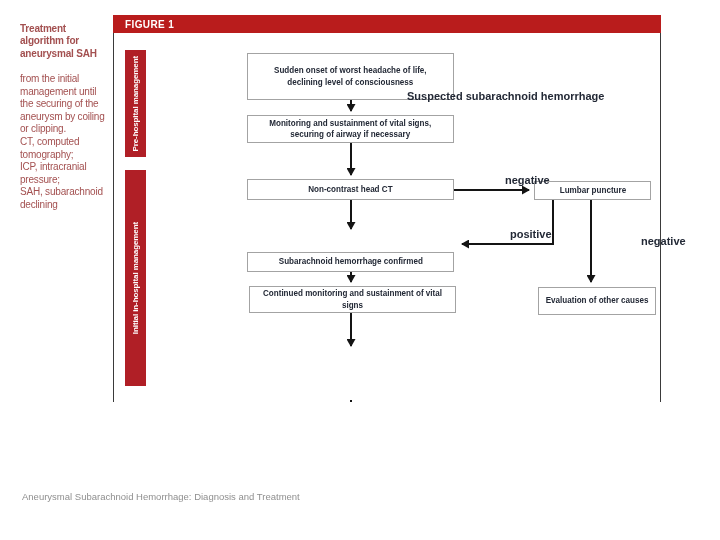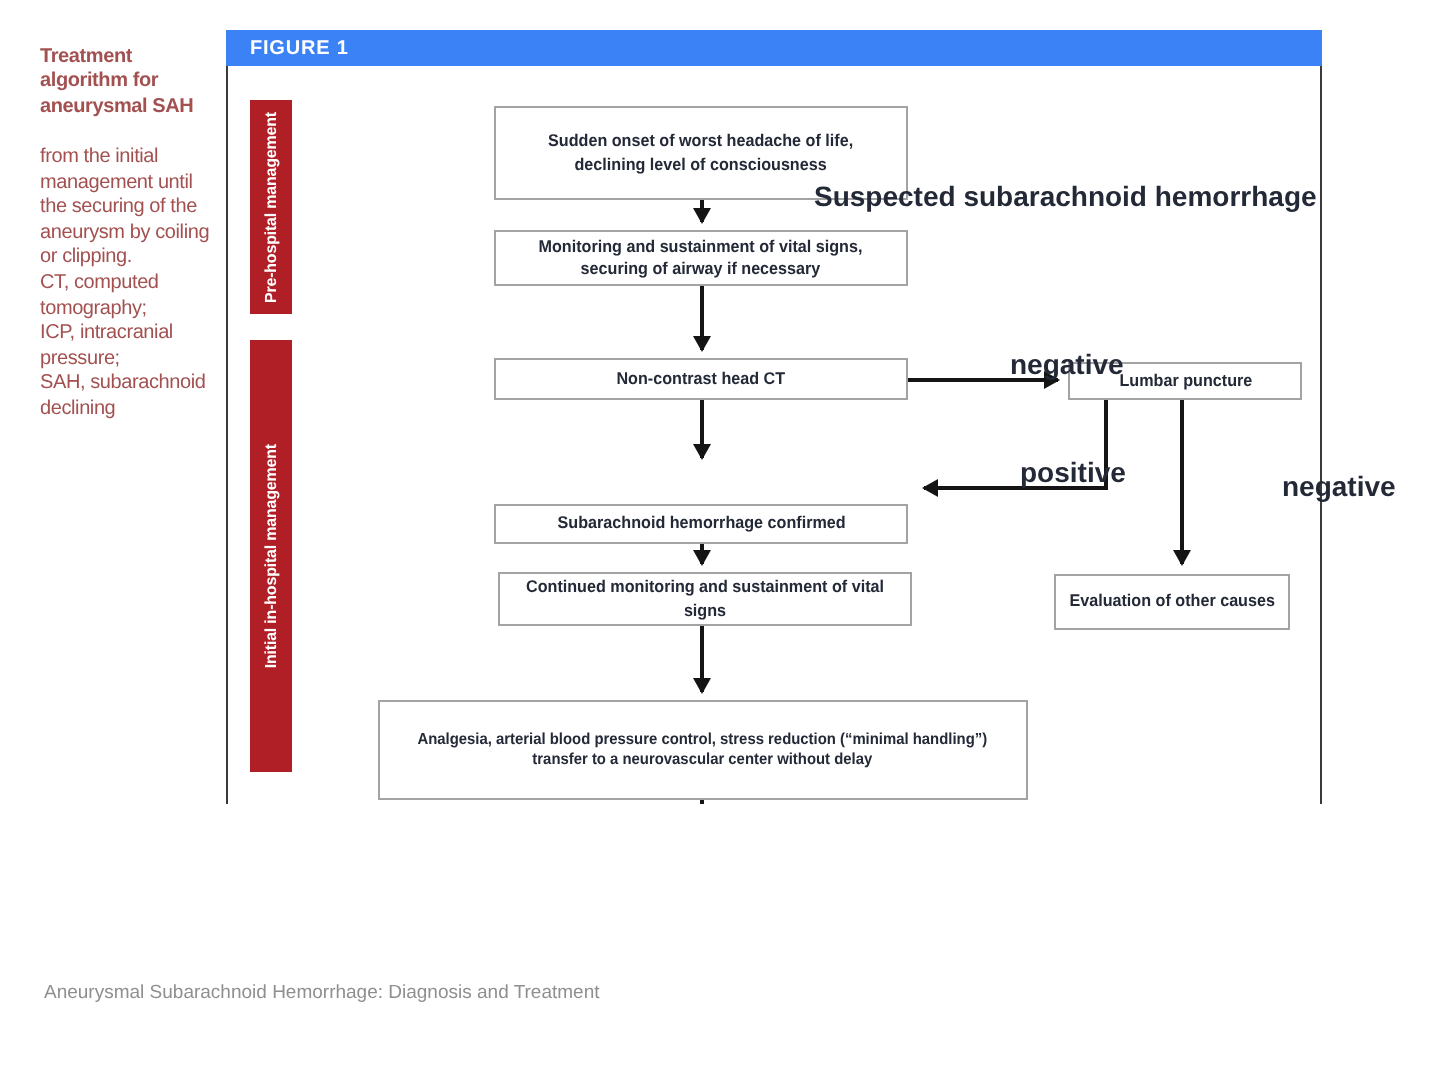--- a/index.html
+++ b/index.html
@@ -22,21 +22,21 @@
   }
   #sidebar-caption .cap-title { font-weight: bold; white-space: pre-line; }
   #sidebar-caption .cap-body  { white-space: pre-line; }
 
   
   #figure {
     position: absolute; left: 113px; top: 15px;
     width: 548px; height: 387px;
   }
   #figure-header {
-    height: 18px; background: #3b82f6;
+    height: 18px; background: #b91c1c;
     color: #ffffff; font-weight: bold; font-size: 10px;
     letter-spacing: 0.4px;
     display: flex; align-items: center; padding-left: 12px;
   }
   #figure-body {
     position: relative;
     height: 369px;
     border-left: 1px solid #3a3a3a;
     border-right: 1px solid #3a3a3a;
     background: #ffffff;
@@ -74,26 +74,26 @@
     transform: scaleX(0.95);
   }
   #node-symptom       { left: 133px; top: 20px;  width: 207px; height: 47px; }
   #node-monitoring    { left: 133px; top: 82px;  width: 207px; height: 28px; }
   #node-ct            { left: 133px; top: 146px; width: 207px; height: 21px; }
   #node-confirmed     { left: 133px; top: 200px; width: 207px; height: 20px; margin-top: 19px; }
   #node-continued     { left: 135px; top: 253px; width: 207px; height: 27px; }
   #node-analgesia     { left: 75px;  top: 317px; width: 325px; height: 50px; font-size: 8px; }
   #node-analgesia .node-text { transform: scaleX(0.93); }
   #node-lumbar        { left: 420px; top: 148px; width: 117px; height: 19px; text-align: right; }
-  #node-evaluation    { left: 413px; top: 254px; width: 118px; height: 28px; }
+  #node-evaluation    { left: 424px; top: 254px; width: 118px; height: 28px; }
 
   
   .edge-label {
     position: absolute;
-    color: #232936; font-weight: bold; font-size: 14px;
+    color: #232936; font-weight: bold; font-size: 11px;
     white-space: nowrap;
     padding-left: 46px;
   }
   #label-suspected   { left: 247px; top: 57px; }
   #label-ct-negative { left: 345px; top: 141px; width: 72px; text-align: center; }
   #label-lp-positive { left: 350px; top: 195px; width: 72px; text-align: center; }
   #label-lp-negative { left: 481px; top: 202px; }
 
   
   #arrows { position: absolute; left: 0; top: 0; width: 548px; height: 369px; }
@@ -170,24 +170,20 @@
       </div>
       <div id="node-ct" class="node">
         <span class="node-text">Non-contrast head CT</span>
       </div>
       <div id="node-confirmed" class="node">
         <span class="node-text">Subarachnoid hemorrhage confirmed</span>
       </div>
       <div id="node-continued" class="node">
         <span class="node-text">Continued monitoring and sustainment of vital signs</span>
       </div>
-      <div id="node-analgesia" class="node">
-        <span class="node-text">Analgesia, arterial blood pressure control, stress reduction (“minimal handling”)
-transfer to a neurovascular center without delay</span>
-      </div>
       <div id="node-lumbar" class="node">
         <span class="node-text">Lumbar puncture</span>
       </div>
       <div id="node-evaluation" class="node">
         <span class="node-text">Evaluation of other causes</span>
       </div>
 
       <div id="label-suspected" class="edge-label">Suspected subarachnoid hemorrhage</div>
       <div id="label-ct-negative" class="edge-label">negative</div>
       <div id="label-lp-positive" class="edge-label">positive</div>

